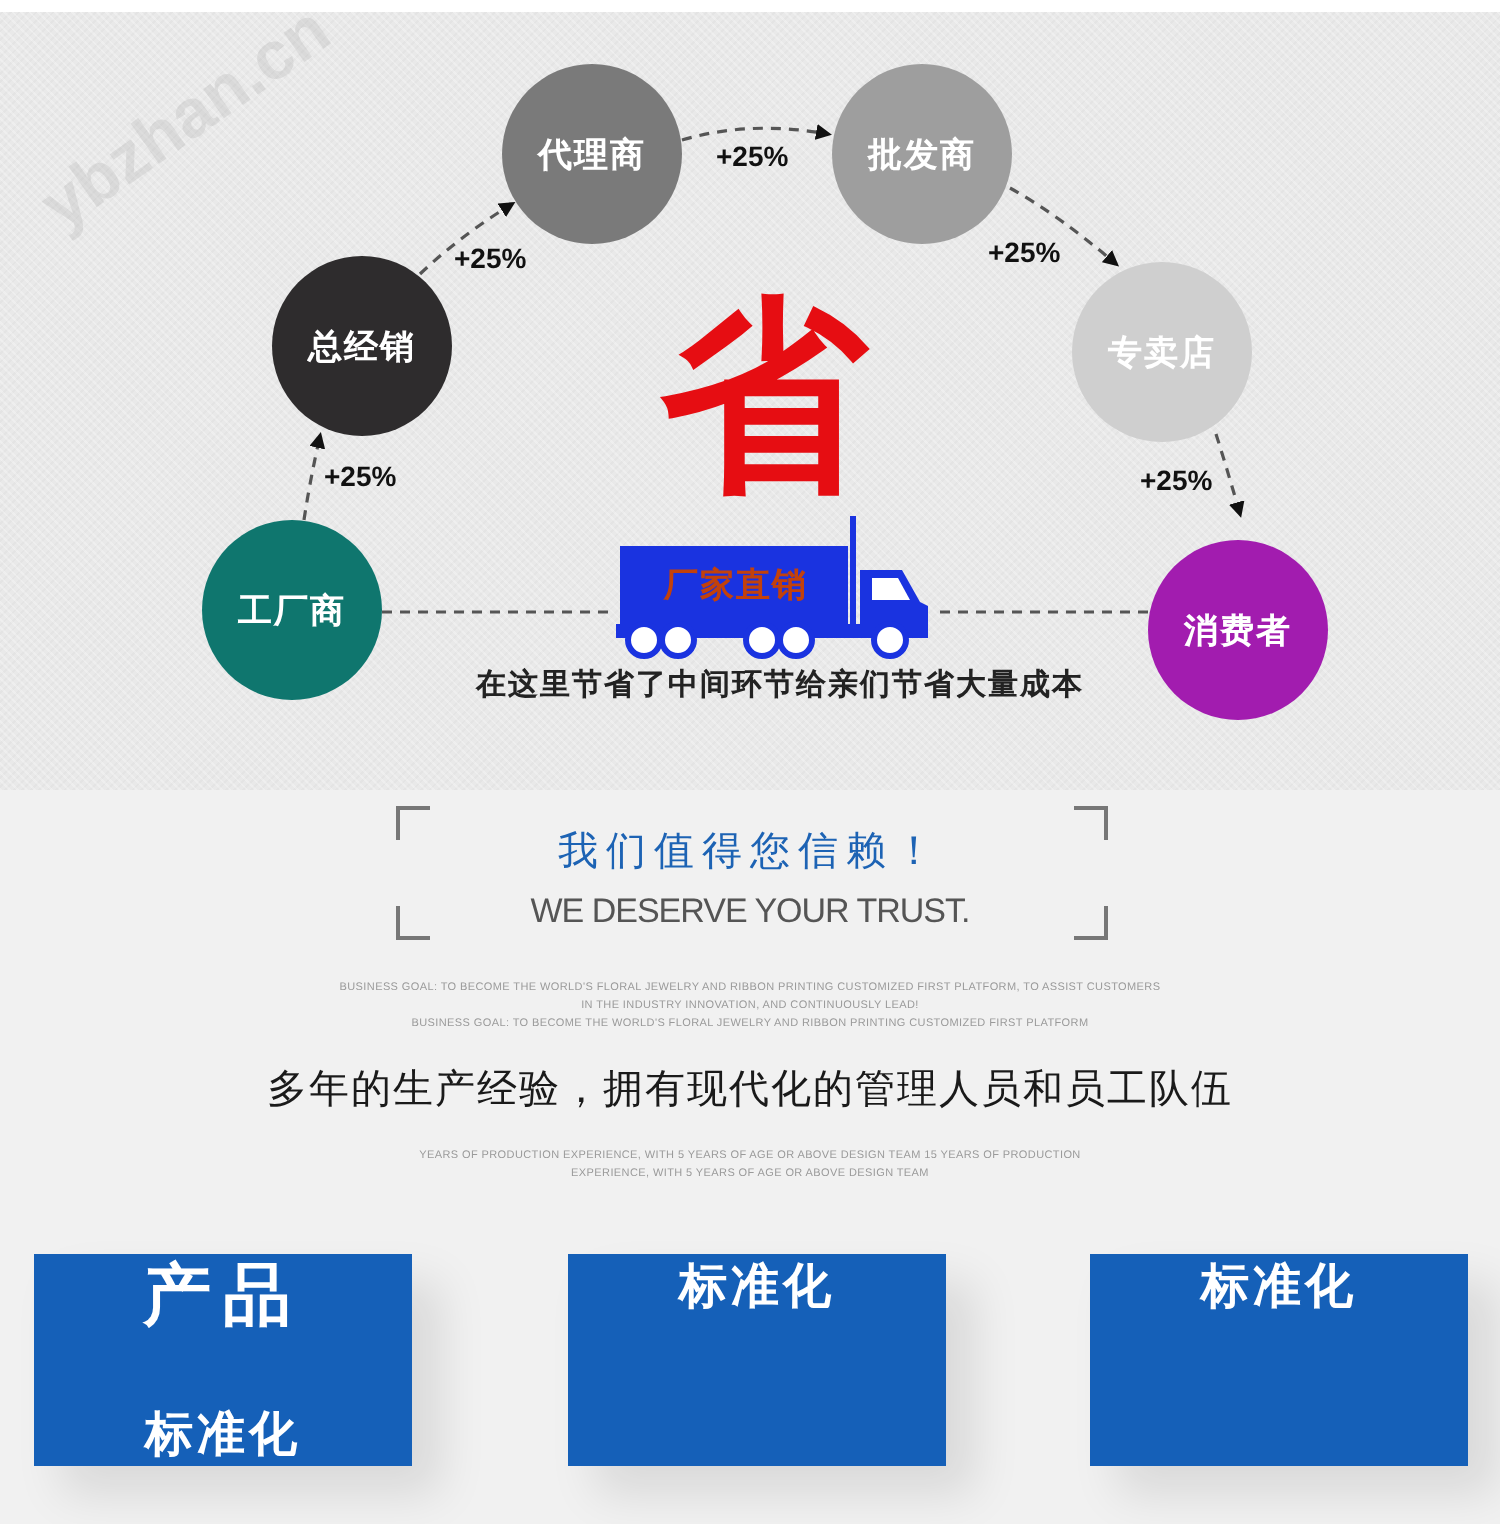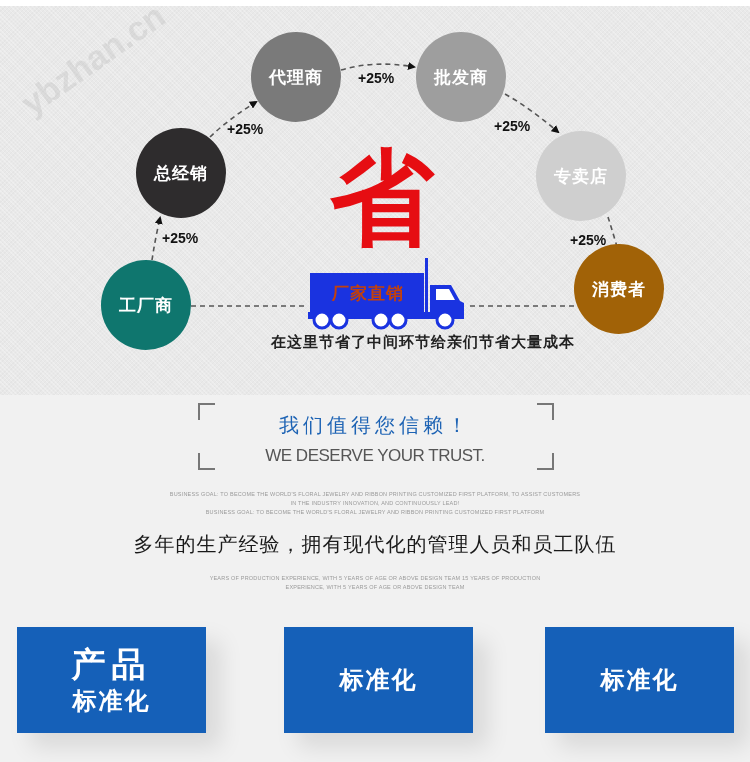--- a/index.html
+++ b/index.html
@@ -36,21 +36,21 @@
     font-family: "DejaVu Serif", "Liberation Serif", serif;
   }
 
   .truck { position: absolute; left: 306px; top: 256px; width: 162px; height: 76px; }
   .truck-label {
     position: absolute; left: 318px; top: 280px; width: 100px; height: 26px;
     color: #c2410c; font-weight: bold; font-size: 17px; letter-spacing: 1px; text-align: center; line-height: 26px;
   }
 
   .savings-text {
-    position: absolute; left: 205px; top: 333px; width: 370px; text-align: right;
+    position: absolute; left: 205px; top: 333px; width: 370px; text-align: center;
     font-size: 15px; font-weight: bold; color: #222222; letter-spacing: 1px;
   }
 
   .bracket { position: absolute; width: 17px; height: 17px; border-color: #777777; border-style: solid; border-width: 0; }
   .b-tl { left: 198px; top: 403px; border-left-width: 2px; border-top-width: 2px; }
   .b-tr { left: 537px; top: 403px; border-right-width: 2px; border-top-width: 2px; }
   .b-bl { left: 198px; top: 453px; border-left-width: 2px; border-bottom-width: 2px; }
   .b-br { left: 537px; top: 453px; border-right-width: 2px; border-bottom-width: 2px; }
 
   .trust-cn {
@@ -68,21 +68,21 @@
     font-family: "Liberation Sans", sans-serif; font-size: 5.5px; line-height: 9px; letter-spacing: 0.2px;
   }
 
   .tagline {
     position: absolute; left: 60px; top: 530px; width: 630px; text-align: center;
     font-size: 20px; color: #1a1a1a; letter-spacing: 1px; font-weight: normal; line-height: 28px;
   }
 
   .feature-box {
     position: absolute; width: 189px; height: 106px; background: #1560b8; color: #ffffff;
-    display: flex; flex-direction: column; align-items: center; justify-content: center;
+    display: flex; flex-direction: column; align-items: center; justify-content: space-between;
     box-shadow: 14px 14px 22px rgba(0,0,0,0.10);
   }
   .feature-title { font-size: 34px; font-weight: bold; letter-spacing: 6px; line-height: 42px; }
   .feature-sub { font-size: 24px; font-weight: bold; letter-spacing: 2px; line-height: 32px; }
 </style>
 </head>
 <body>
 
 <div class="top-strip"></div>
 <div class="top-section"></div>
@@ -116,21 +116,21 @@
 </div>
 <div class="node" style="left:251px; top:32px; background:#7a7a7a;">
   <span>代理商</span>
 </div>
 <div class="node" style="left:416px; top:32px; background:#9e9e9e;">
   <span>批发商</span>
 </div>
 <div class="node" style="left:536px; top:131px; background:#cfcfcf;">
   <span>专卖店</span>
 </div>
-<div class="node" style="left:574px; top:244px; background:#a16207;">
+<div class="node" style="left:574px; top:270px; background:#a21caf;">
   <span>消费者</span>
 </div>
 
 <div class="pct" style="left:162px; top:230px;">+25%</div>
 <div class="pct" style="left:227px; top:121px;">+25%</div>
 <div class="pct" style="left:358px; top:70px;">+25%</div>
 <div class="pct" style="left:494px; top:118px;">+25%</div>
 <div class="pct" style="left:570px; top:232px;">+25%</div>
 
 <div class="sheng">省</div>

